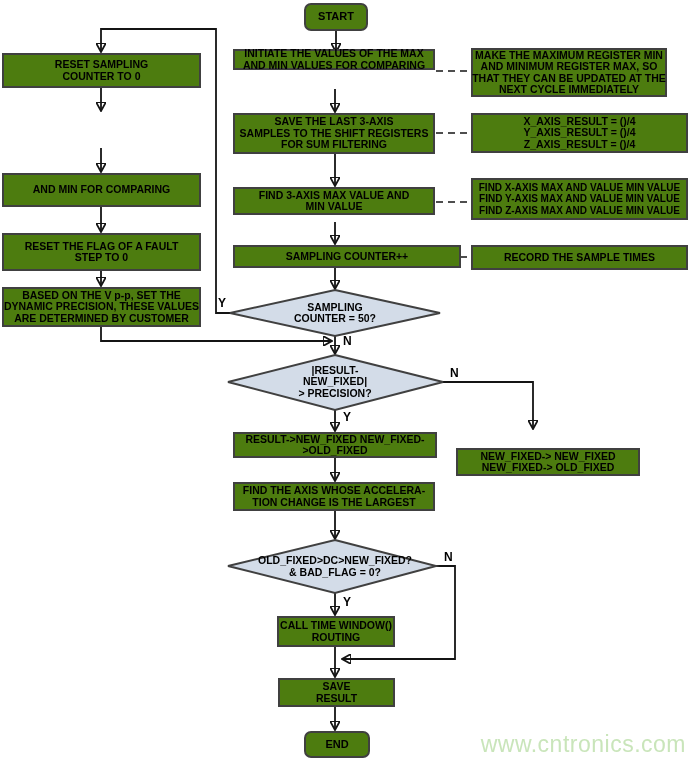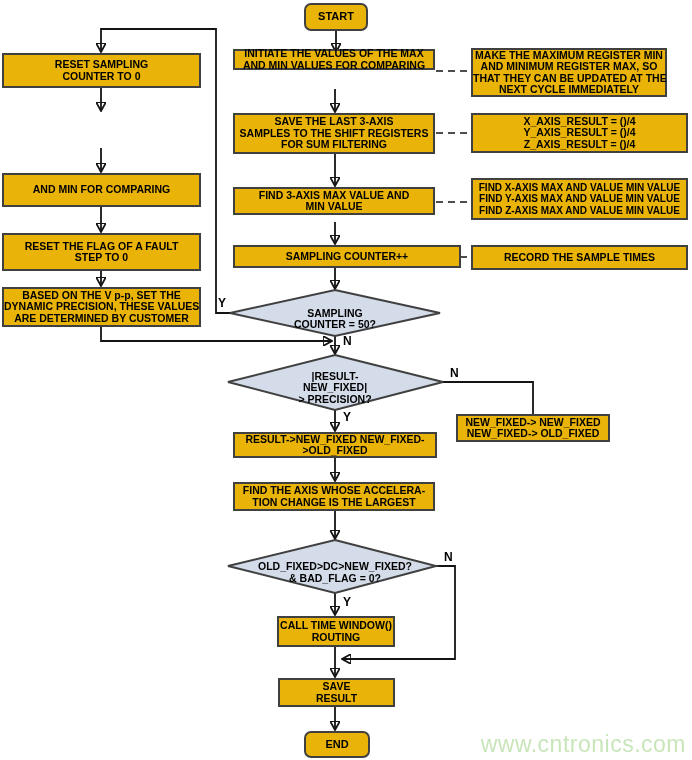--- a/index.html
+++ b/index.html
@@ -5,32 +5,32 @@
   html,body { margin:0; padding:0; background:#fff; }
   .canvas {
     position:relative; width:692px; height:760px; background:#ffffff;
     font-family:"Liberation Sans", sans-serif; overflow:hidden;
   }
   svg.wires { position:absolute; left:0; top:0; width:692px; height:760px; }
   .wires path { stroke:#141414; stroke-width:1.8; fill:none; }
   .wires path.dashed { stroke-dasharray:7 5; stroke-width:1.6; }
   .wires polygon { fill:#d3dce8; stroke:#404040; stroke-width:2; }
   .node {
-    position:absolute; box-sizing:border-box; background:#eab308;
+    position:absolute; box-sizing:border-box; background:#4d7c0f;
     border:2px solid #404040; display:flex; flex-direction:column;
-    justify-content:center; text-align:center;
+    align-items:center; justify-content:center; text-align:center;
     font-weight:bold; font-size:10.5px; line-height:11.5px; color:#000;
   }
   .node span { display:block; white-space:nowrap; }
   .node.rounded { border-radius:7px; font-size:11px; }
   .node.fs10 { font-size:10px; }
   .dtext {
     position:absolute; display:flex; flex-direction:column; align-items:center;
     justify-content:center; text-align:center; font-weight:bold;
-    font-size:10.5px; line-height:11.5px; color:#000;margin-top:6px;
+    font-size:10.5px; line-height:11.5px; color:#000;
   }
   .branch { position:absolute; font-weight:bold; font-size:12px; color:#000; }
   .watermark {
     position:absolute; right:6px; bottom:2px; font-size:23px;
     color:#c9e5ba; letter-spacing:0.5px; font-weight:normal;margin-top:40px;
   }
 </style>
 </head>
 <body>
 
@@ -147,21 +147,21 @@
     <span>Z_AXIS_RESULT = ()/4</span>
   </div>
   <div class="node fs10" style="left:471px;top:178px;width:217px;height:42px">
     <span>FIND X-AXIS MAX AND VALUE MIN VALUE</span>
     <span>FIND Y-AXIS MAX AND VALUE MIN VALUE</span>
     <span>FIND Z-AXIS MAX AND VALUE MIN VALUE</span>
   </div>
   <div class="node" style="left:471px;top:245px;width:217px;height:25px">
     <span>RECORD THE SAMPLE TIMES</span>
   </div>
-  <div class="node" style="left:456px;top:414px;width:154px;height:28px">
+  <div class="node" style="left:456px;top:448px;width:184px;height:28px">
     <span>NEW_FIXED-&gt; NEW_FIXED</span>
     <span>NEW_FIXED-&gt; OLD_FIXED</span>
   </div>
 
   <div class="dtext" style="left:250px;top:293px;width:170px;height:40px">
     <span>SAMPLING</span>
     <span>COUNTER = 50?</span>
   </div>
   <div class="dtext" style="left:255px;top:358px;width:160px;height:48px">
     <span>|RESULT-</span>

